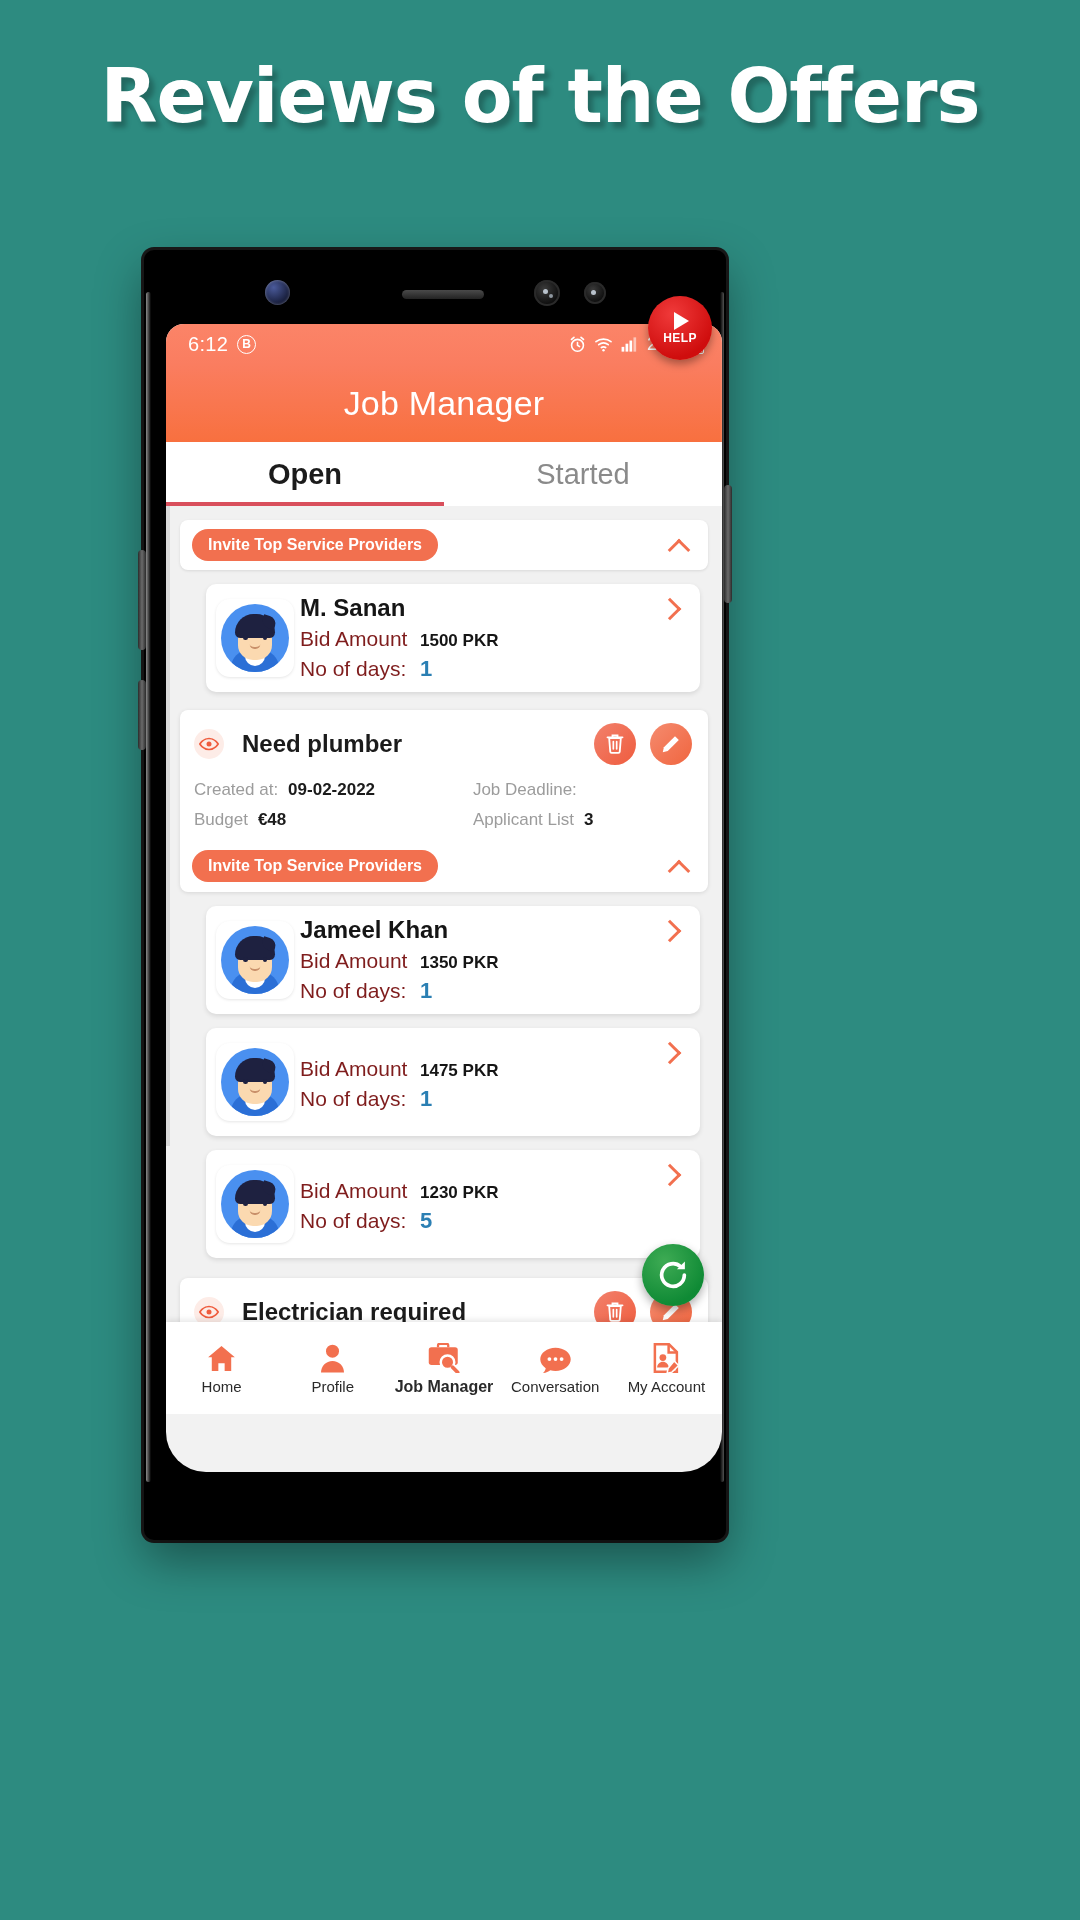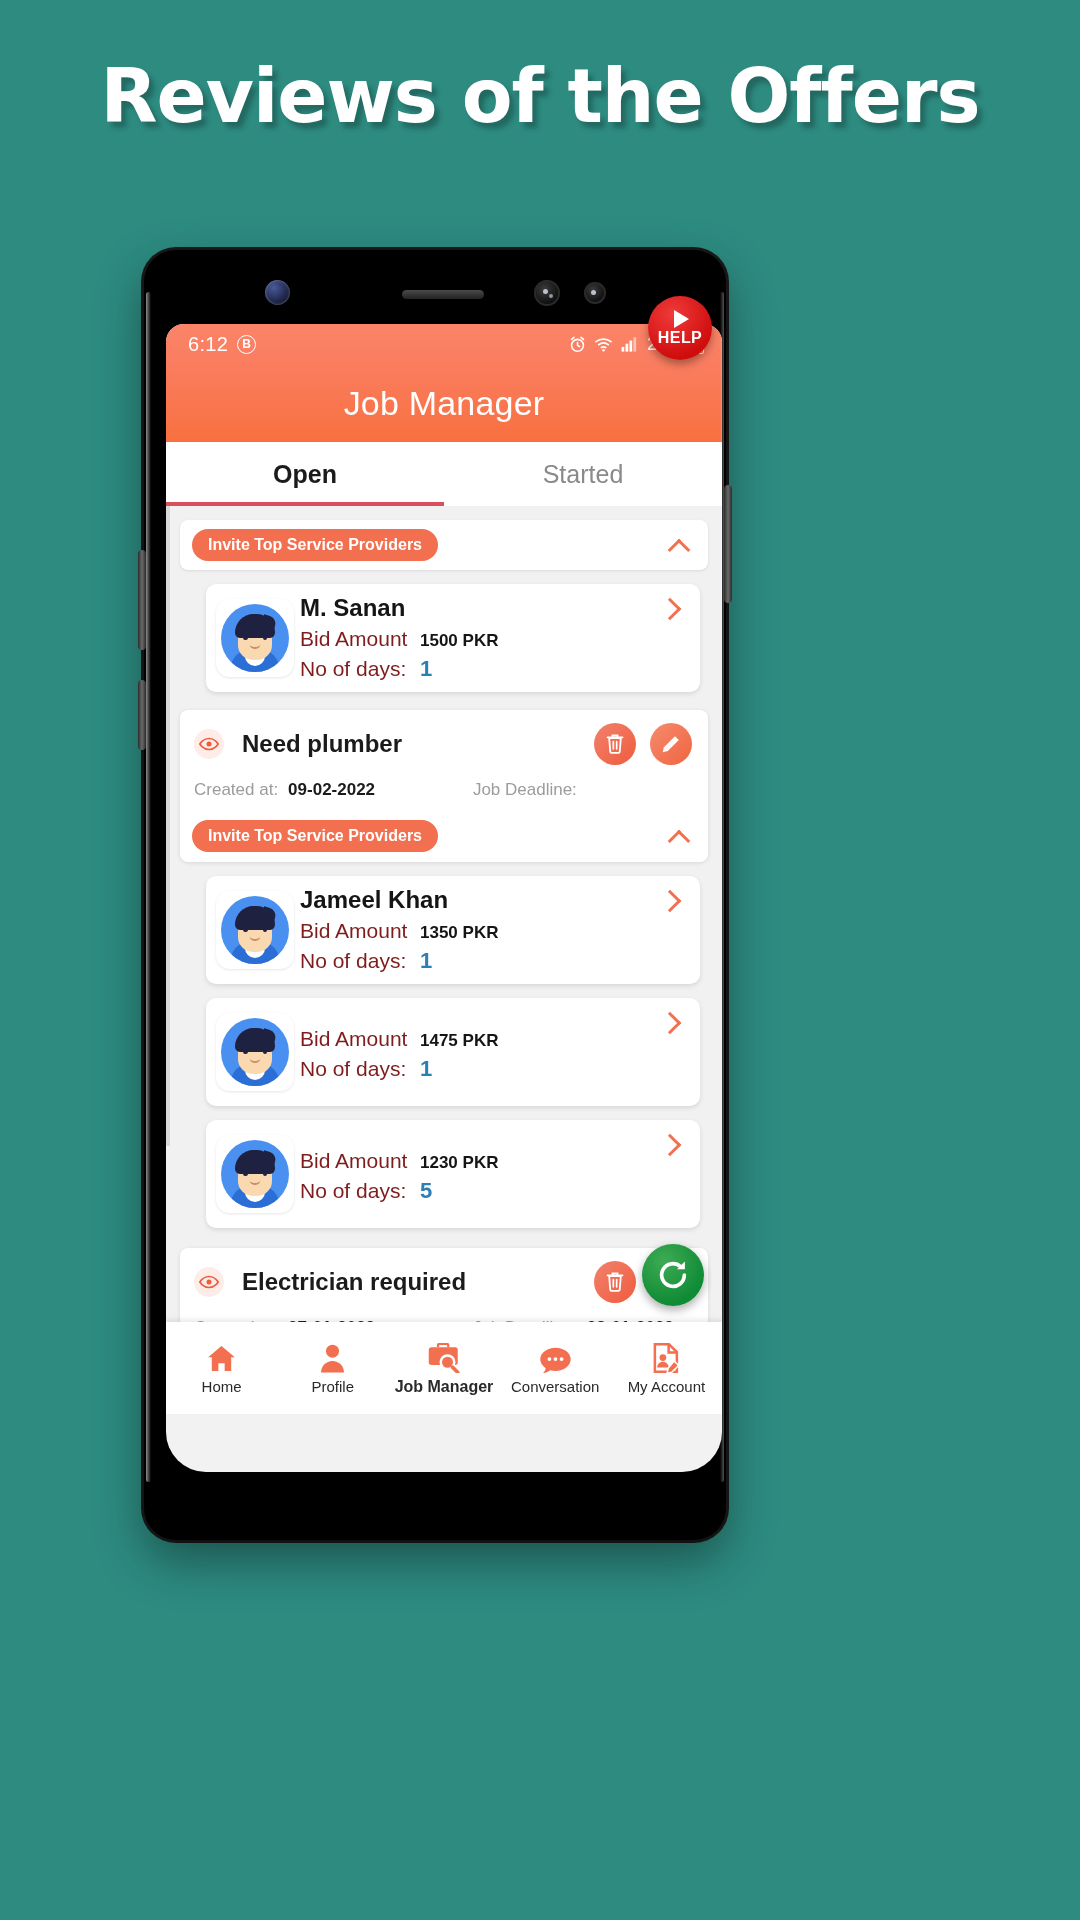--- a/index.html
+++ b/index.html
@@ -25,21 +25,21 @@
     text-shadow: 5px 6px 5px rgba(0,0,0,0.25);
   }
   .headline .l2 { display:block; }
 
   
   .phone {
     position: absolute;
     left: 144px; top: 250px;
     width: 582px; height: 1290px;
     background: #000;
-    border-radius: 32px;
+    border-radius: 10px;
     box-shadow: 0 20px 48px rgba(0,0,0,0.40), 0 0 0 3px #1a1a1a;
     overflow: visible;
   }
   .phone::before {  
     content:"";
     position:absolute; left:2px; top:42px; width:5px; height:1190px;
     background: linear-gradient(to right, rgba(255,255,255,.55), rgba(255,255,255,0));
     border-radius: 6px;
   }
   .phone::after {
@@ -148,31 +148,31 @@
     display:flex; flex-direction:column; align-items:center; justify-content:center;
     z-index:20; color:#fff;
   }
   .help-tri {
     width:0;height:0;
     border-left:15px solid #fff;
     border-top:9px solid transparent;
     border-bottom:9px solid transparent;
     margin-bottom:1px; margin-left:3px;
   }
-  .help-label { font-size:16px; font-weight:bold; letter-spacing:.4px; }
+  .help-label { font-size:12px; font-weight:bold; letter-spacing:.4px; }
 
   
   .tabs {
     height:64px; background:#ffffff;
     display:flex; align-items:stretch;
     box-shadow: 0 2px 3px rgba(0,0,0,.07);
   }
   .tab {
     flex:1; display:flex; align-items:center; justify-content:center;
-    font-size:25px; color:#8a8a8a; position:relative;
+    font-size:29px; color:#8a8a8a; position:relative;
   }
   .tab.active { color:#1b1b1b; font-weight:bold; }
   .tab.active::after {
     content:""; position:absolute; left:0; right:0; bottom:0;
     height:4px; background:#d94f5c;
   }
 
   
   .content {
     height: 908px;
@@ -488,20 +488,30 @@
         <div class="job-meta">
           <span class="meta-l">
             <span class="meta-lbl">Created at:</span>
             <span class="meta-val">09-02-2022</span>
           </span>
           <span class="meta-r">
             <span class="meta-lbl">Job Deadline:</span>
             <span class="meta-val"></span>
           </span>
         </div>
+        <div class="job-meta row2">
+          <span class="meta-l">
+            <span class="meta-lbl">Budget</span>
+            <span class="meta-val">€48</span>
+          </span>
+          <span class="meta-r">
+            <span class="meta-lbl">Applicant List</span>
+            <span class="meta-val num">3</span>
+          </span>
+        </div>
         <div class="job-invite">
           <span class="invite-pill">Invite Top Service Providers</span>
           <span class="chev-up"></span>
         </div>
       </div>
 
       <div class="bid-card">
         <div class="avatar-frame">
           <div class="avatar">
             <div class="av-body"></div>

